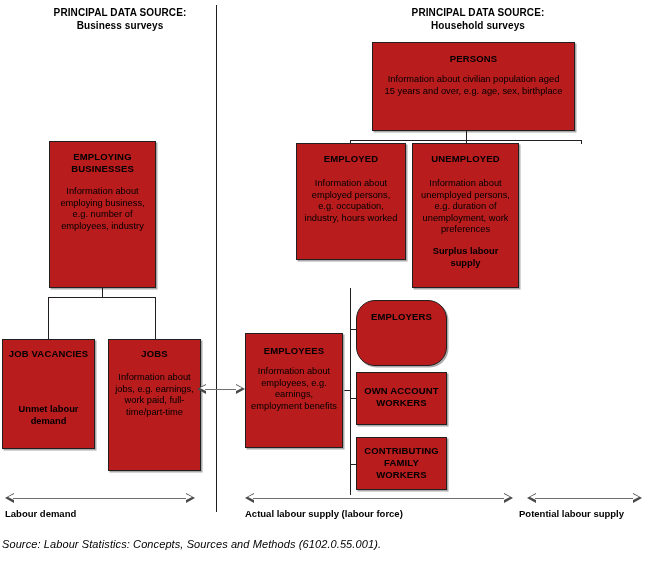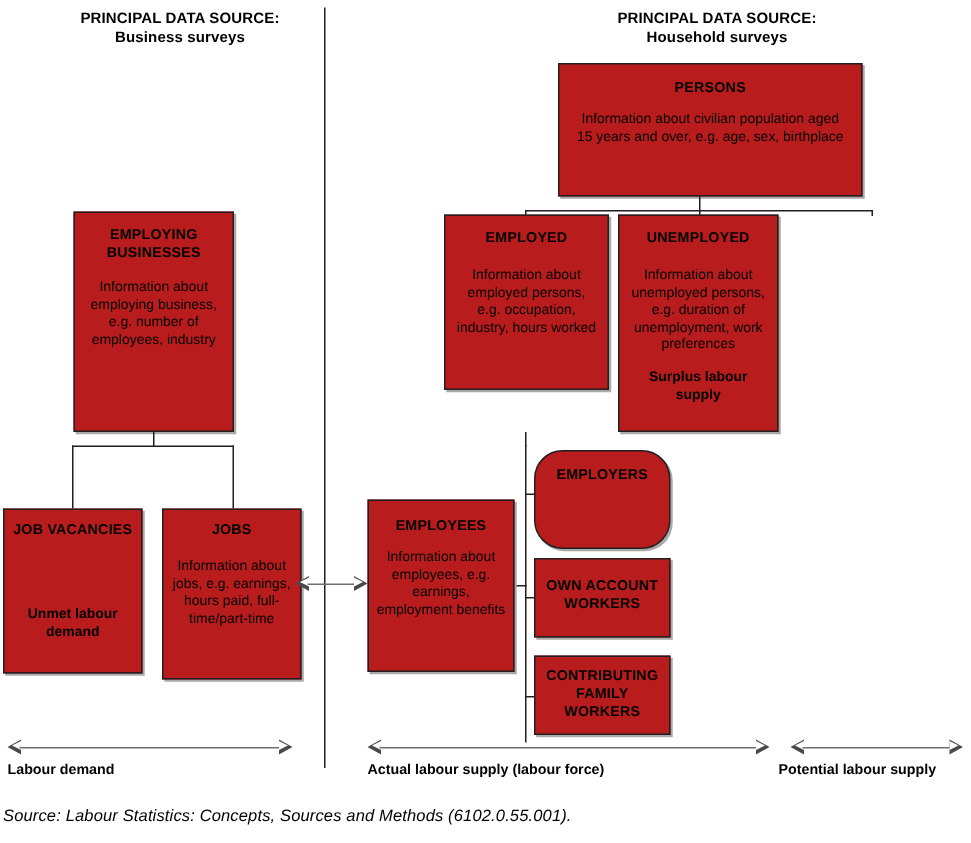--- a/index.html
+++ b/index.html
@@ -124,23 +124,23 @@
   <div class="ln lnv" style="left:102px;top:288px;height:10px;"></div>
   <div class="ln lnh" style="left:48px;top:297px;width:108px;"></div>
   <div class="ln lnv" style="left:48px;top:297px;height:42px;"></div>
   <div class="ln lnv" style="left:155px;top:297px;height:42px;"></div>
 
   <div class="box" style="left:2px;top:339px;width:93px;height:110px;padding:8px 5px 0 5px;">
     <span class="ttl">JOB VACANCIES</span>
     <span class="emph" style="margin-top:44px;">Unmet labour demand</span>
   </div>
 
-  <div class="box" style="left:108px;top:339px;width:93px;height:114px;padding:8px 5px 0 5px;">
+  <div class="box" style="left:108px;top:339px;width:93px;height:132px;padding:8px 5px 0 5px;">
     <span class="ttl">JOBS</span>
-    <span class="body" style="margin-top:12px;">Information about jobs, e.g. earnings, hours paid, full-time/part-time</span>
+    <span class="body" style="margin-top:12px;">Information about jobs, e.g. earnings, work paid, full-time/part-time</span>
   </div>
 
   <div class="span" style="left:197px;top:384px;width:48px;">
     <div class="ahL"></div>
     <div class="bar"></div>
     <div class="ahR"></div>
   </div>
 
   <div class="ln lnv" style="left:350px;top:288px;height:10px;"></div>
   <div class="ln lnv" style="left:350px;top:297px;height:198px;"></div>

